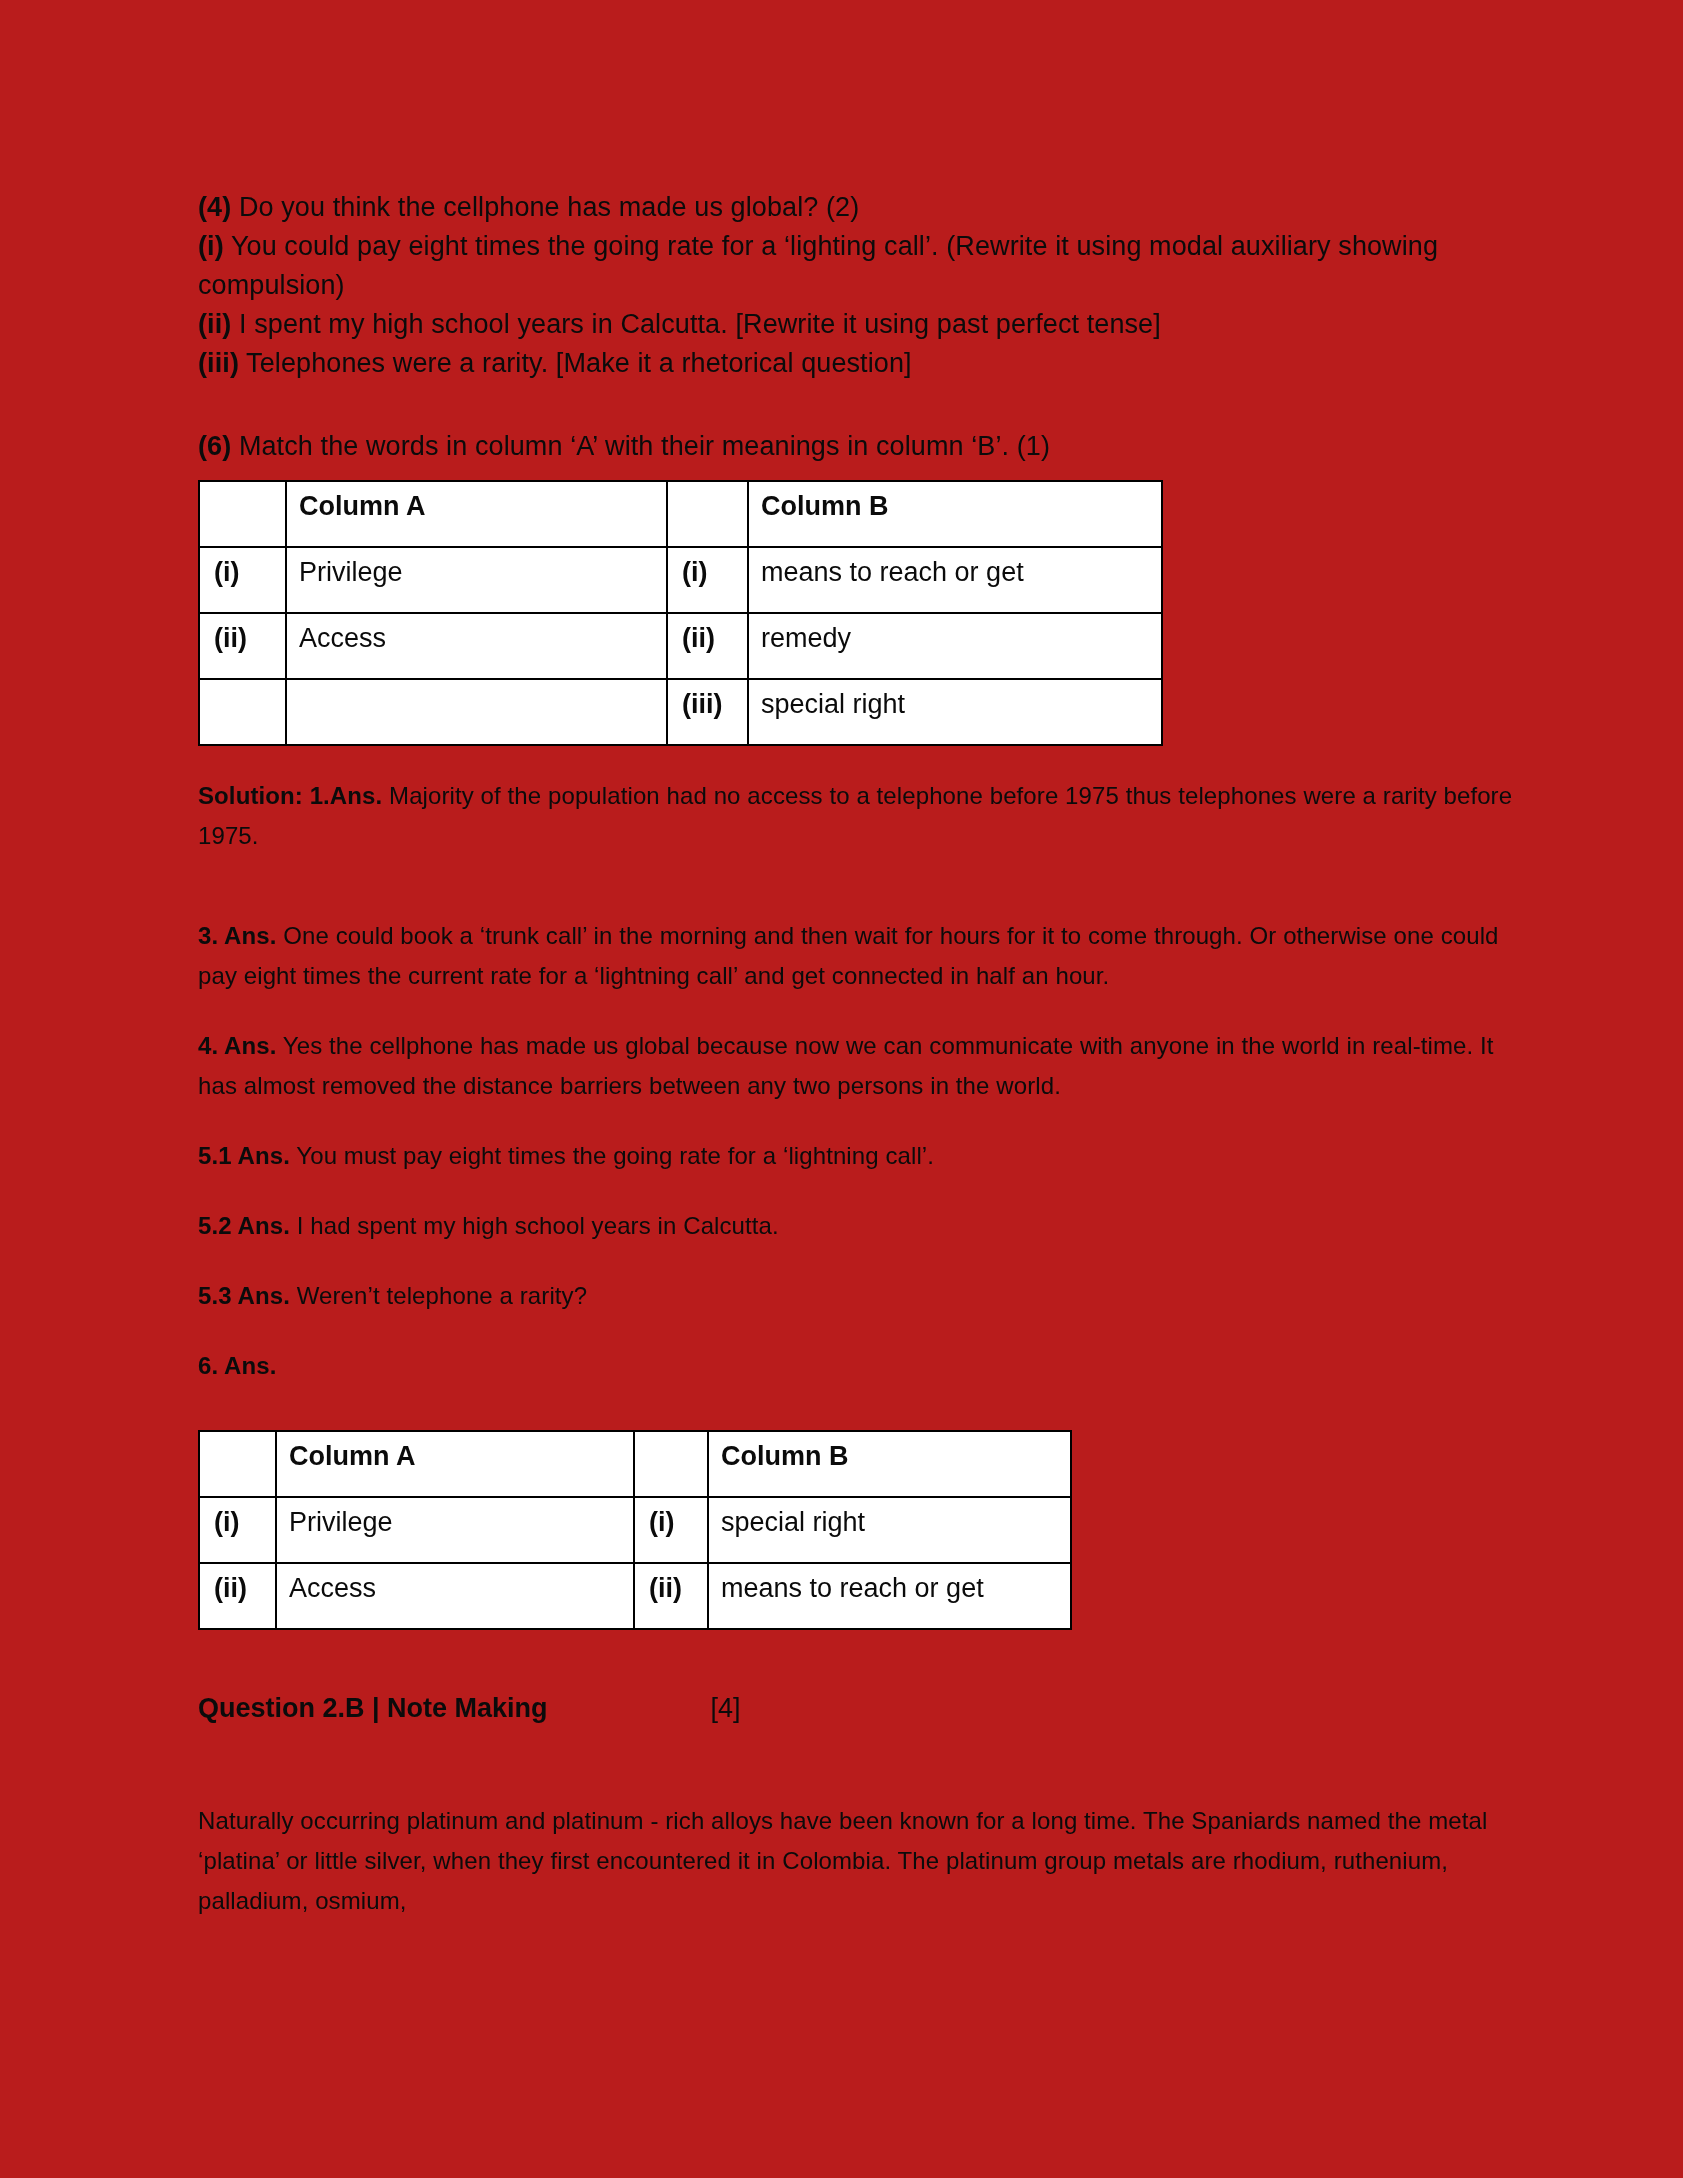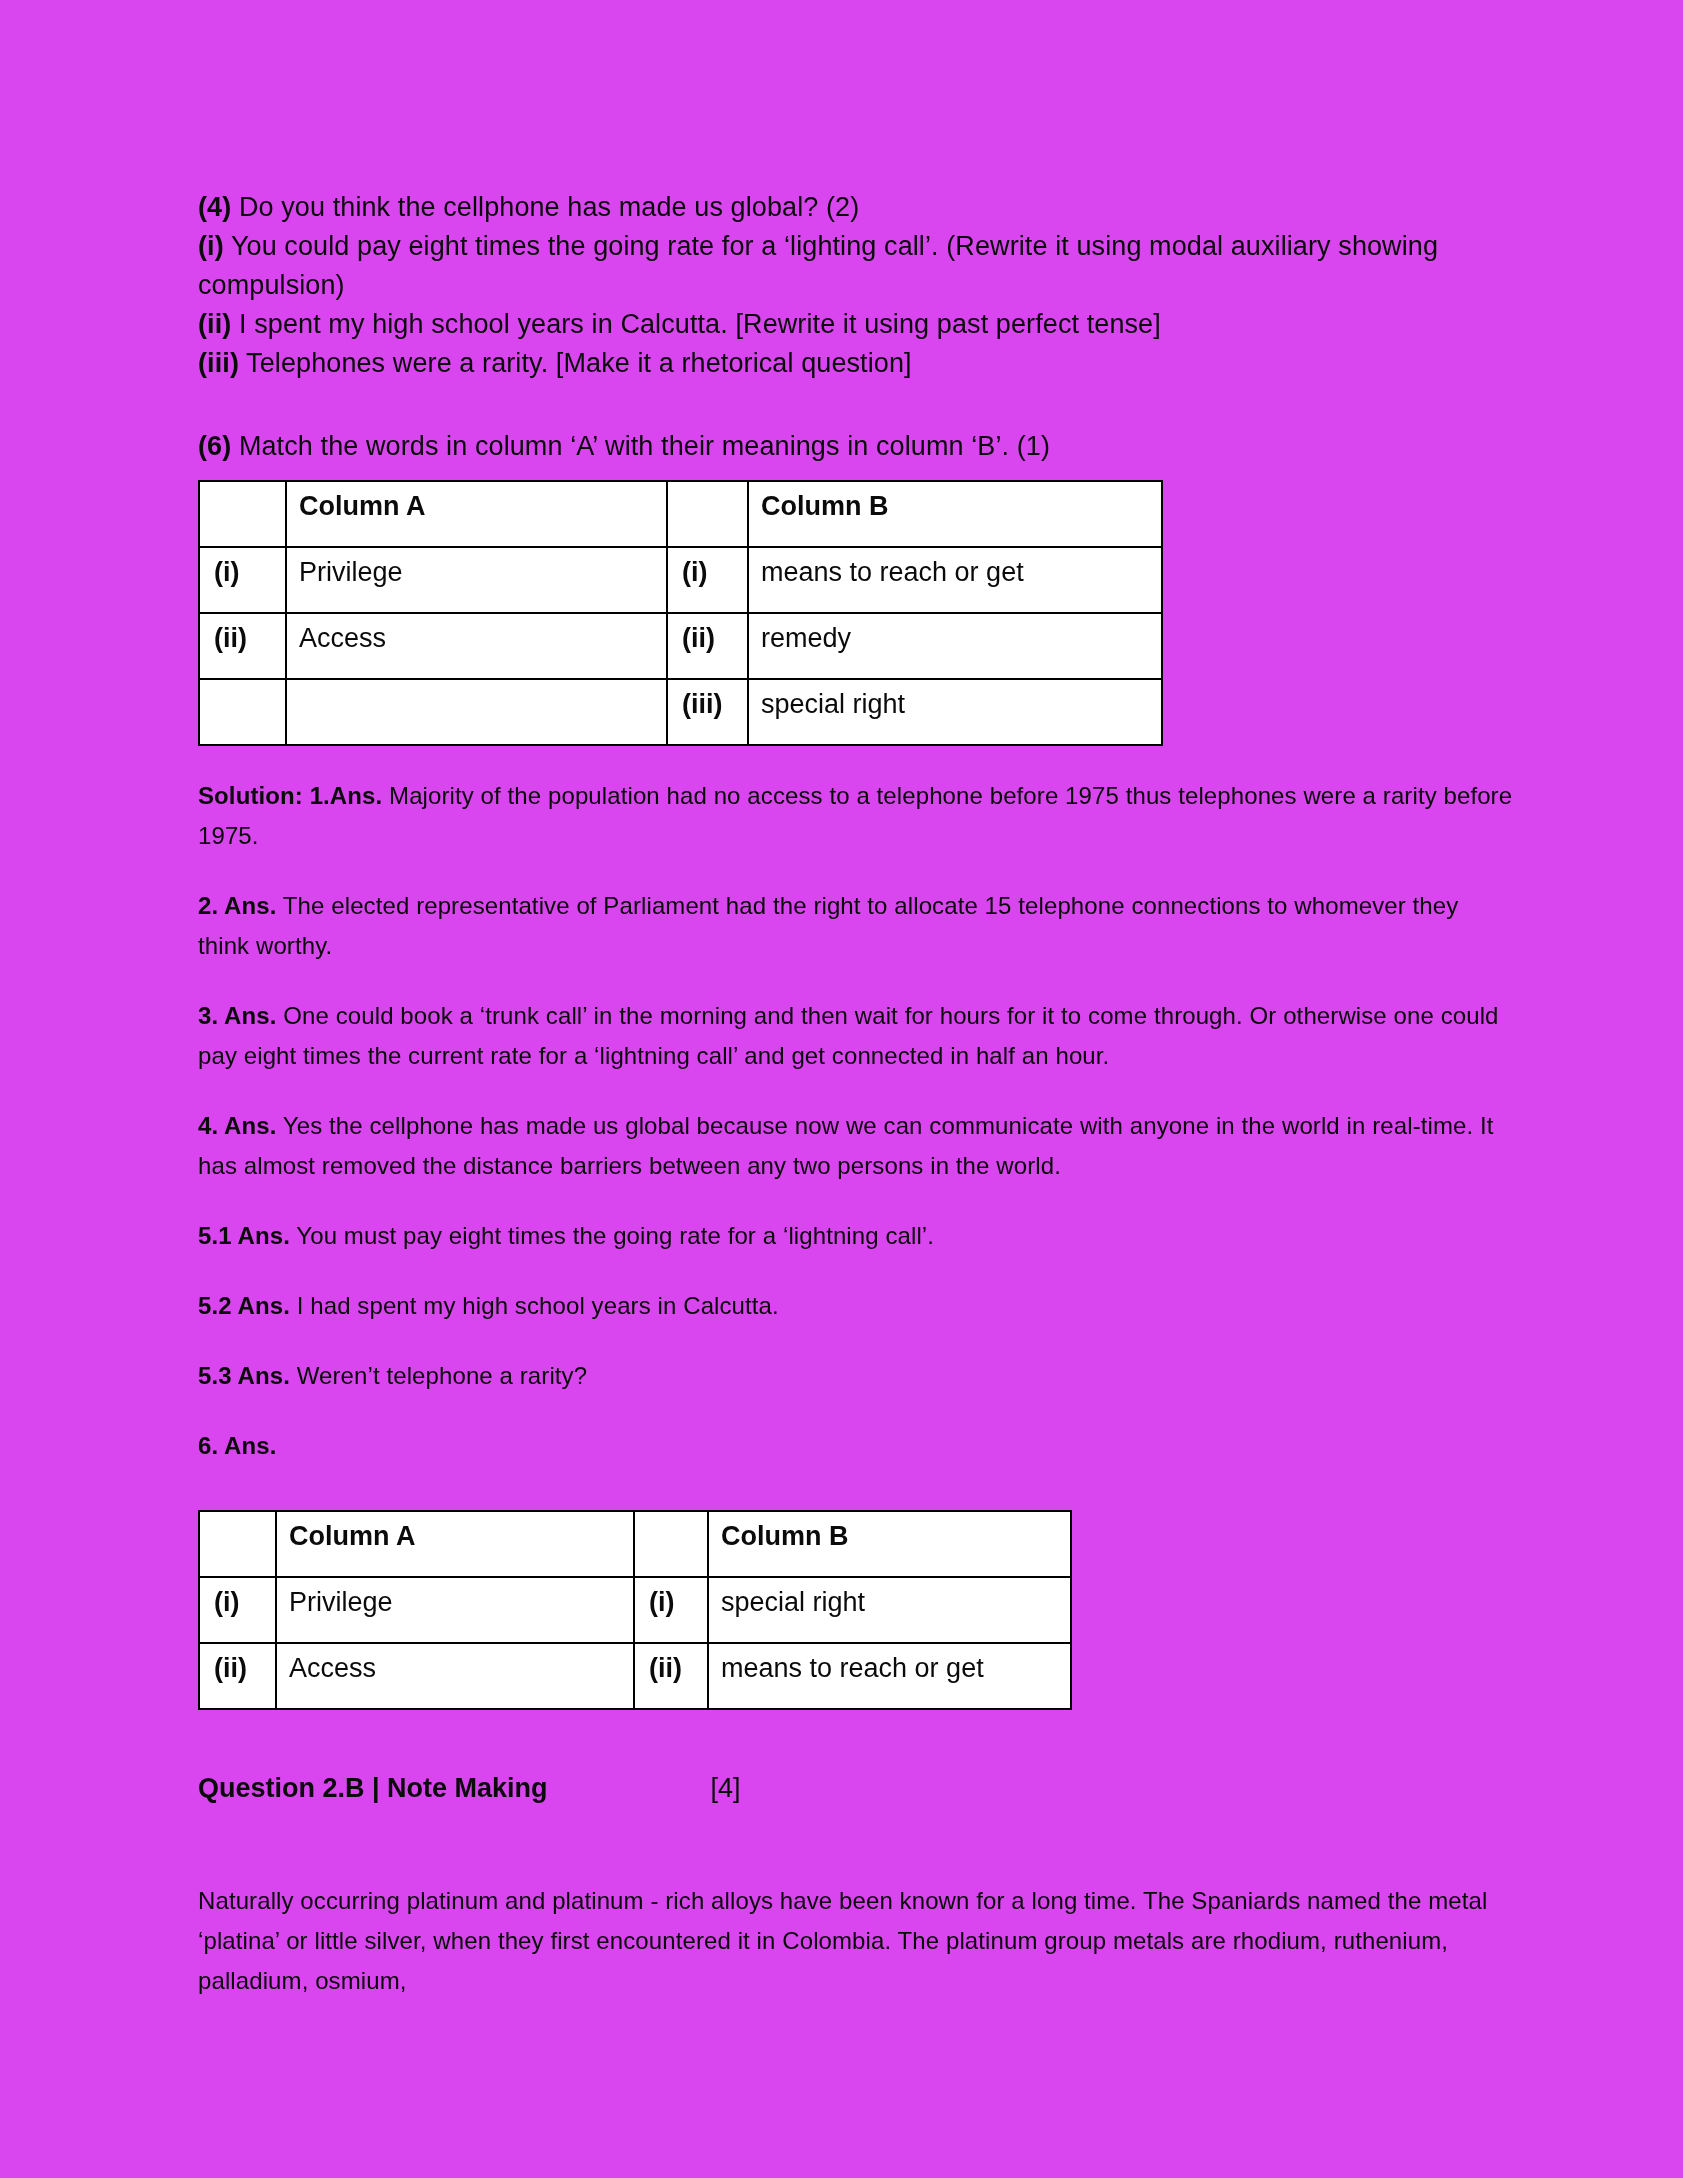--- a/index.html
+++ b/index.html
@@ -13,21 +13,21 @@
     height: 2178px;
     font-family: "Liberation Sans", sans-serif;
     color: #0b0b0b;
     -webkit-font-smoothing: antialiased;
   }
 
   .page {
     position: relative;
     width: 1683px;
     height: 2178px;
-    background: #d946ef;
+    background: #b91c1c;
     box-sizing: border-box;
     padding: 188px 168px 0 198px;
   }
 
   .doc-body {
     width: 1317px;
   }
 
   
   .qline {
@@ -164,21 +164,20 @@
       </tbody>
     </table>
 
     <div class="gap-md"></div>
 
     <div>
 
       <p class="para"><b class="b">Solution: 1.Ans.</b><span> Majority of the population had no access to a telephone before 1975 thus telephones were a rarity before 1975.</span></p>
       <div class="gap-md"></div>
 
-      <p class="para"><b class="b">2. Ans.</b><span> The elected representative of Parliament had the right to allocate 15 telephone connections to whomever they think worthy.</span></p>
       <div class="gap-md"></div>
 
       <p class="para"><b class="b">3. Ans.</b><span> One could book a ‘trunk call’ in the morning and then wait for hours for it to come through. Or otherwise one could pay eight times the current rate for a ‘lightning call’ and get connected in half an hour.</span></p>
       <div class="gap-md"></div>
 
       <p class="para"><b class="b">4. Ans.</b><span> Yes the cellphone has made us global because now we can communicate with anyone in the world in real-time. It has almost removed the distance barriers between any two persons in the world.</span></p>
       <div class="gap-md"></div>
 
       <p class="para"><b class="b">5.1 Ans.</b><span> You must pay eight times the going rate for a ‘lightning call’.</span></p>
       <div class="gap-md"></div>

